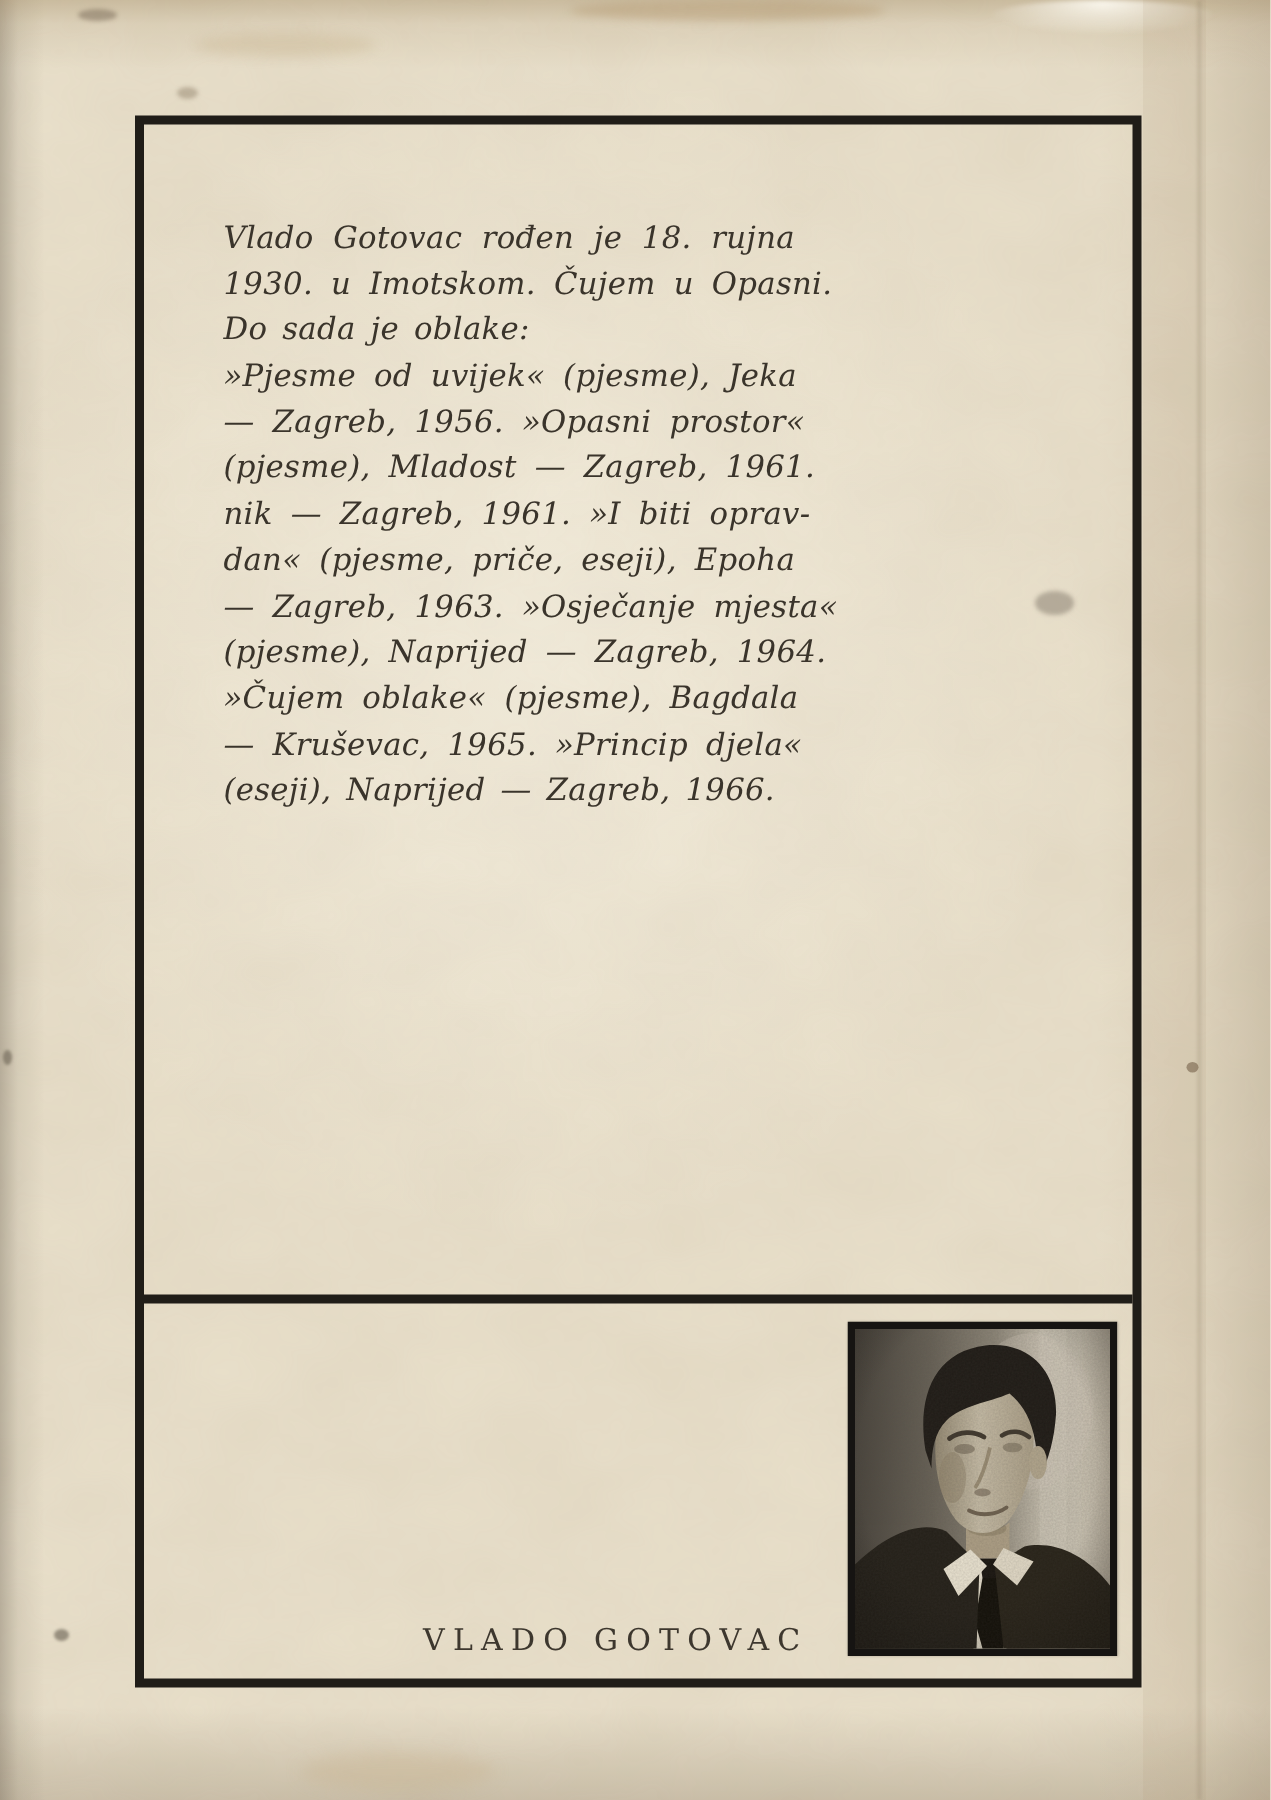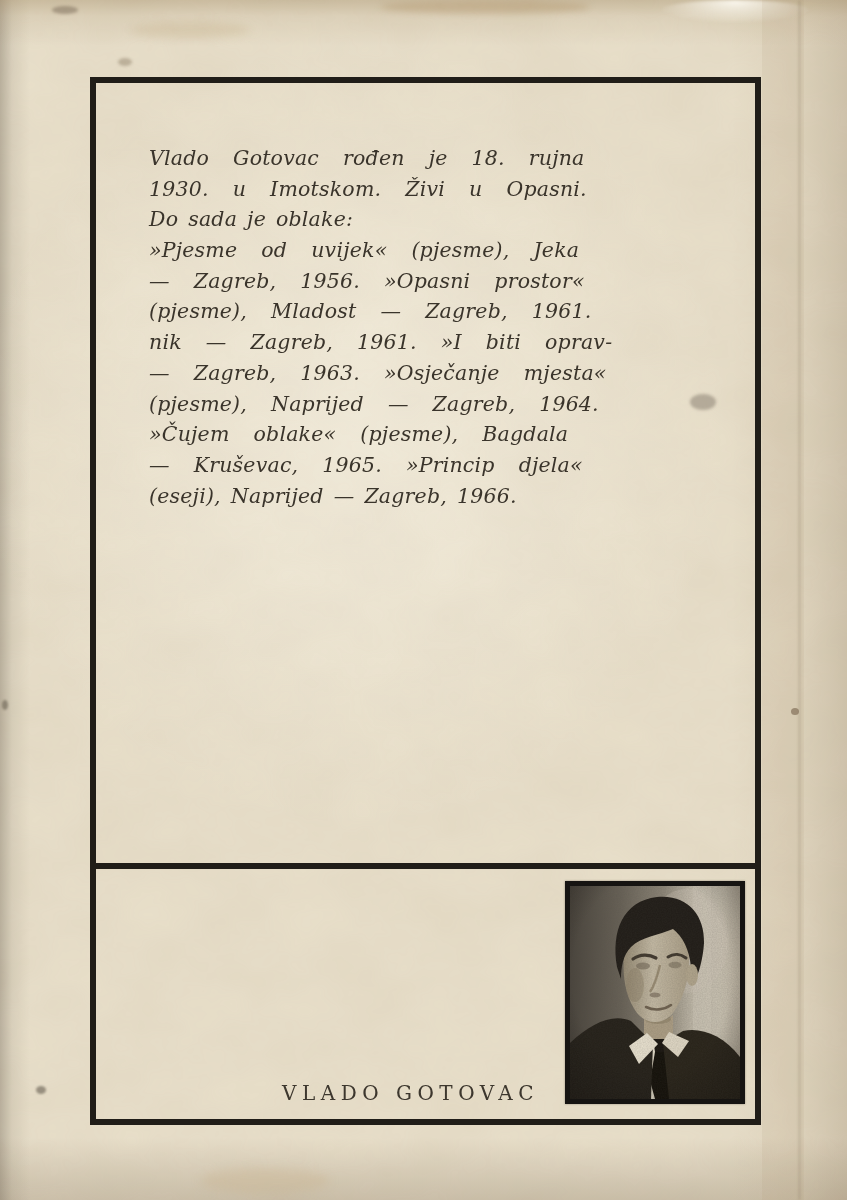--- a/index.html
+++ b/index.html
@@ -41,21 +41,21 @@
   .frame{
     position:absolute;left:90px;top:77px;width:671px;height:1048px;
     border:6px solid var(--frame);box-sizing:border-box;
   }
   .bio{
     position:absolute;left:53px;top:60px;width:381px;
     font-style:italic;font-size:20.5px;color:var(--ink);
     letter-spacing:.2px;
   }
   .bio-line{display:flex;gap:10px;height:30.7px;line-height:30.7px;white-space:pre;}
-  .bio-line.just{justify-content:space-between;gap:24px;}
+  .bio-line.just{justify-content:space-between;gap:12px;}
   .separator{
     position:absolute;left:0;right:0;top:780px;height:6px;background:var(--frame);
   }
   .photo{
     position:absolute;left:469px;top:798px;width:180px;height:223px;
     box-shadow:0 0 2px rgba(40,35,28,.4);
   }
   .author-name{
     position:absolute;left:186px;top:998px;width:250px;
     text-align:right;font-size:20px;letter-spacing:5.5px;
@@ -85,26 +85,27 @@
   <div class="stain s-bottom"></div>
   <div class="stain s-mark1"></div>
   <div class="stain s-mark2"></div>
   <div class="stain s-band"></div>
   <div class="stain s-crease"></div>
 
   <div class="frame">
 
     <div class="bio">
         <div class="bio-line just"><span>Vlado</span><span>Gotovac</span><span>rođen</span><span>je</span><span>18.</span><span>rujna</span></div>
-        <div class="bio-line just"><span>1930.</span><span>u</span><span>Imotskom.</span><span>Živi</span><span>u</span><span>Opasni.</span></div>
+        <div class="bio-line just"><span>1930.</span><span>u</span><span>Imotskom.</span><span>Čujem</span><span>u</span><span>Opasni.</span></div>
         <div class="bio-line"><span>Do</span><span>sada</span><span>je</span><span>oblake:</span></div>
         <div class="bio-line just"><span>»Pjesme</span><span>od</span><span>uvijek«</span><span>(pjesme),</span><span>Jeka</span></div>
         <div class="bio-line just"><span>—</span><span>Zagreb,</span><span>1956.</span><span>»Opasni</span><span>prostor«</span></div>
         <div class="bio-line just"><span>(pjesme),</span><span>Mladost</span><span>—</span><span>Zagreb,</span><span>1961.</span></div>
         <div class="bio-line just"><span>nik</span><span>—</span><span>Zagreb,</span><span>1961.</span><span>»I</span><span>biti</span><span>oprav-</span></div>
+        <div class="bio-line just"><span>dan«</span><span>(pjesme,</span><span>priče,</span><span>eseji),</span><span>Epoha</span></div>
         <div class="bio-line just"><span>—</span><span>Zagreb,</span><span>1963.</span><span>»Osječanje</span><span>mjesta«</span></div>
         <div class="bio-line just"><span>(pjesme),</span><span>Naprijed</span><span>—</span><span>Zagreb,</span><span>1964.</span></div>
         <div class="bio-line just"><span>»Čujem</span><span>oblake«</span><span>(pjesme),</span><span>Bagdala</span></div>
         <div class="bio-line just"><span>—</span><span>Kruševac,</span><span>1965.</span><span>»Princip</span><span>djela«</span></div>
         <div class="bio-line"><span>(eseji),</span><span>Naprijed</span><span>—</span><span>Zagreb,</span><span>1966.</span></div>
       </div>
 
     <div class="separator"></div>
 
     <div class="photo">

